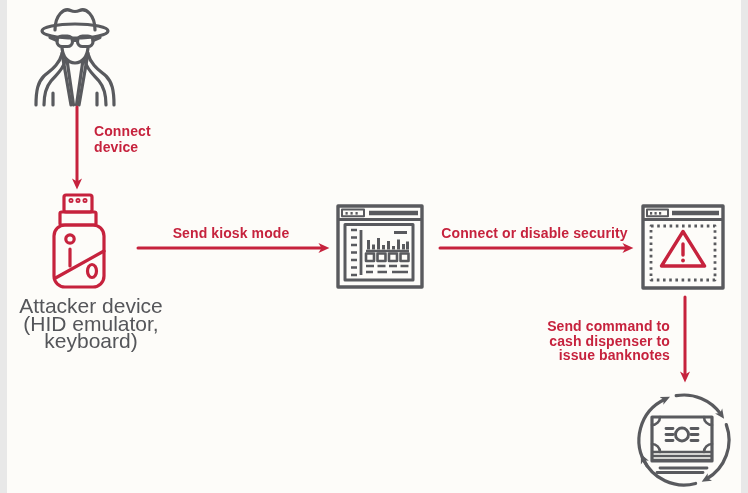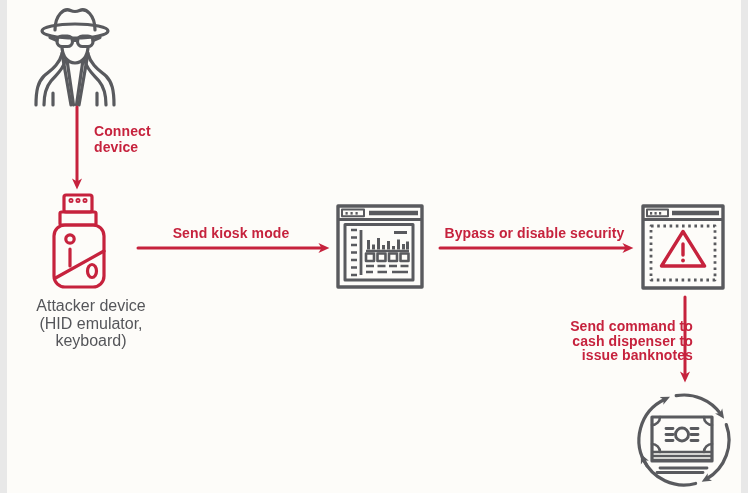--- a/index.html
+++ b/index.html
@@ -19,21 +19,21 @@
   .stroke-gray{stroke:var(--gray);fill:none;stroke-linecap:round;stroke-linejoin:round;}
   .stroke-red{stroke:var(--red);fill:none;stroke-linecap:round;stroke-linejoin:round;}
   .fill-red{fill:var(--red);stroke:none;}
   .fill-gray{fill:var(--gray);stroke:none;}
   .sq{stroke-linecap:butt;}
   .lbl-red{
     color:var(--red);font-size:14px;font-weight:600;line-height:15.5px;
     white-space:pre-line;letter-spacing:0.1px;
   }
   .lbl-gray{
-    color:var(--textgray);font-size:16px;font-weight:400;line-height:17.5px;
+    color:var(--textgray);font-size:21px;font-weight:400;line-height:17.5px;
     white-space:pre-line;text-align:center;
   }
   .t-center{text-align:center;}
   .t-right{text-align:right;line-height:14.5px;}
 </style>
 </head>
 <body>
 
 <div class="canvas">
 
@@ -117,21 +117,21 @@
       <rect x="53" y="49.5" width="8" height="7.5" stroke-width="2.6"></rect>
       <rect x="64.5" y="49.5" width="8" height="7.5" stroke-width="2.6"></rect>
       <path d="M30,62 H38 M41.5,62 H49.5 M53,62 H61 M64.5,62 H72.5" stroke-width="2.6"></path>
       <path d="M30,68 H37 M41.5,68 H51 M56,68 H72" stroke-width="2.6"></path>
       <rect x="9.5" y="8" width="2.2" height="2.6" class="fill-gray" stroke="none"></rect>
       <rect x="14.5" y="8" width="2.2" height="2.6" class="fill-gray" stroke="none"></rect>
       <rect x="19.5" y="8" width="2.2" height="2.6" class="fill-gray" stroke="none"></rect>
     </g>
   </svg>
 
-  <div class="abs lbl-red t-center" style="left:425px;top:226px;width:205px">Bypass or disable security</div>
+  <div class="abs lbl-red t-center" style="left:425px;top:226px;width:205px">Connect or disable security</div>
   <svg class="abs" style="left:430px;top:240px" width="200" height="16" viewBox="0 0 200 16">
     <line x1="3" y1="8" x2="190" y2="8" class="stroke-red" stroke-width="3" marker-end="url(#ah-red)"></line>
   </svg>
 
   <svg class="abs" style="left:634px;top:204px" width="84" height="86" viewBox="0 0 84 86">
     <g class="stroke-gray sq" stroke-width="3.4">
       <rect x="2" y="2" width="80" height="82"></rect>
       <path d="M2,15.5 H82" stroke-width="2.8"></path>
       <rect x="6" y="5.5" width="21" height="6.8" stroke-width="2"></rect>
       <path d="M31,9 H78" stroke-width="4.6"></path>
@@ -140,21 +140,21 @@
       <rect x="13.5" y="8" width="2.2" height="2.6" class="fill-gray" stroke="none"></rect>
       <rect x="18" y="8" width="2.2" height="2.6" class="fill-gray" stroke="none"></rect>
     </g>
     <g class="stroke-red" stroke-width="3.4">
       <path d="M42,27.5 L63.5,62 L20.5,62 Z"></path>
       <path d="M42,40 V51"></path>
       <circle cx="42" cy="56.5" r="1.9" class="fill-red" stroke="none"></circle>
     </g>
   </svg>
 
-  <div class="abs lbl-red t-right" style="left:501px;top:319px;width:185px">Send command to
+  <div class="abs lbl-red t-right" style="left:478px;top:319px;width:185px">Send command to
 cash dispenser to
 issue banknotes</div>
   <svg class="abs" style="left:668px;top:294px" width="20" height="92" viewBox="0 0 20 92">
     <line x1="10" y1="3" x2="10" y2="82" class="stroke-red" stroke-width="3" marker-end="url(#ah-red)"></line>
   </svg>
 
   <svg class="abs" style="left:628px;top:392px" width="100" height="100" viewBox="0 0 100 100">
     <g class="stroke-gray" stroke-width="3.2">
       <path d="M12.1,73.8 A45,45 0 0 1 30,7.2" marker-end="url(#ah-gray)"></path>
       <path d="M41.2,3.7 A45,45 0 0 1 85.9,22.2" marker-end="url(#ah-gray)"></path>

